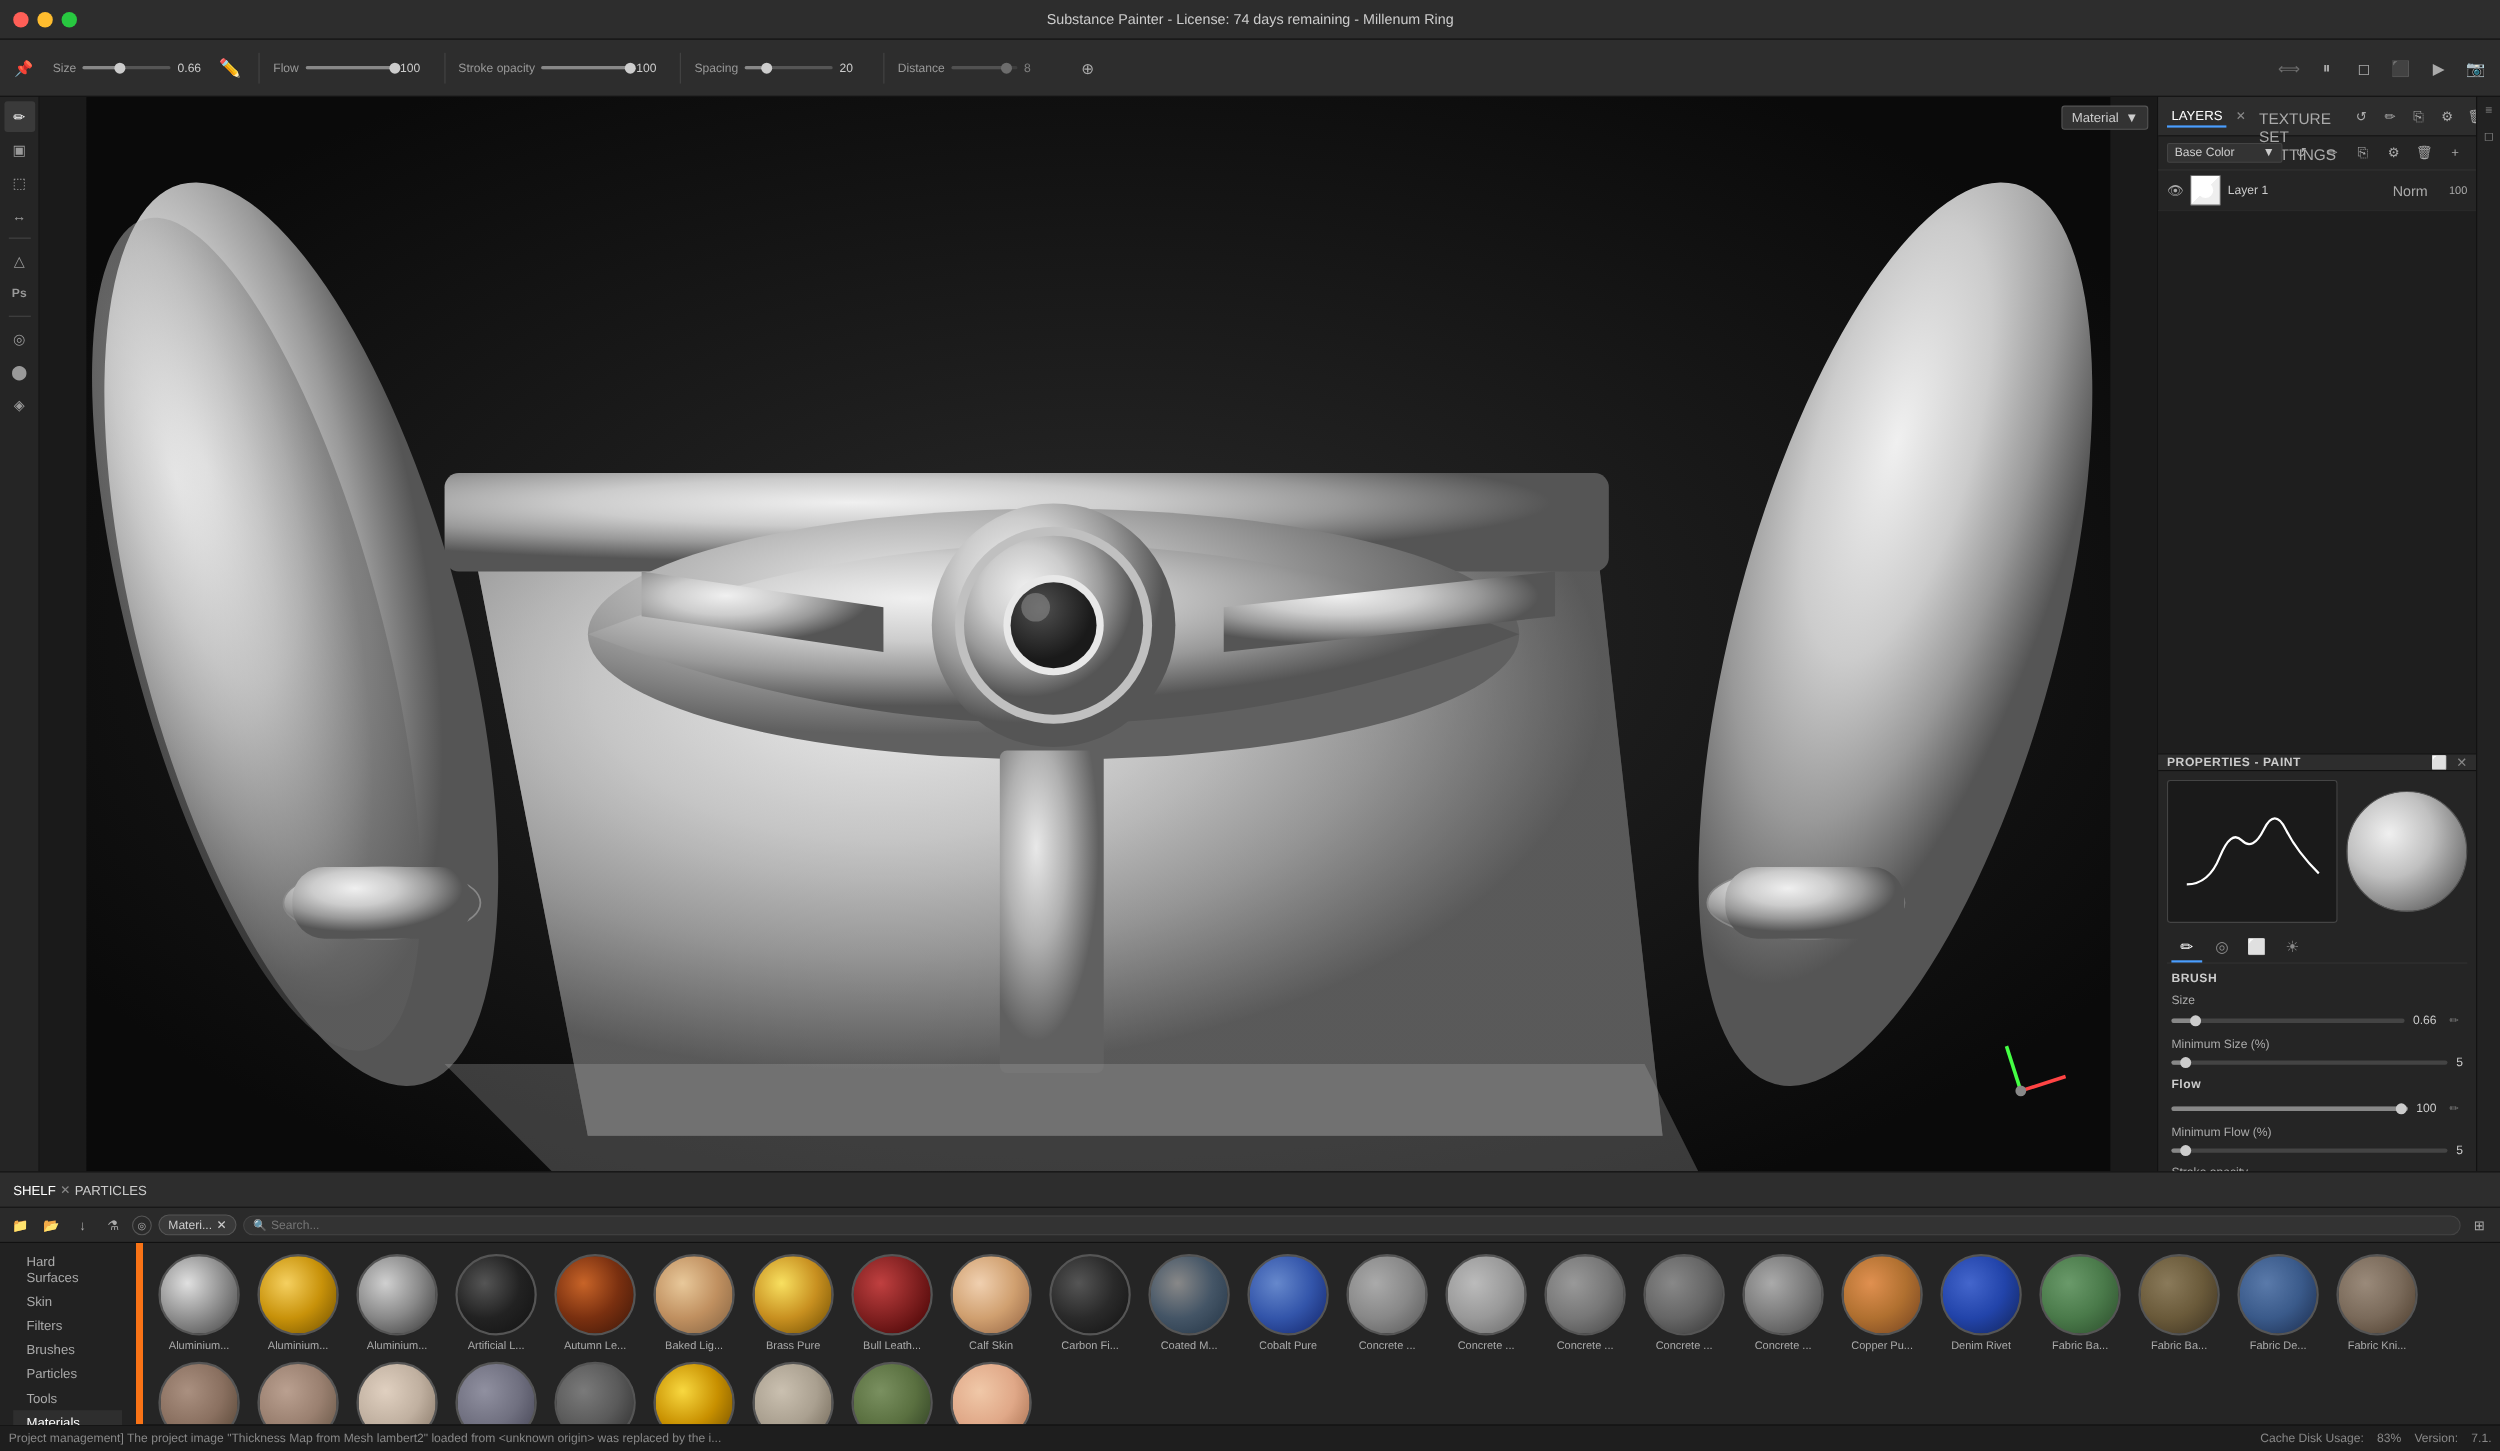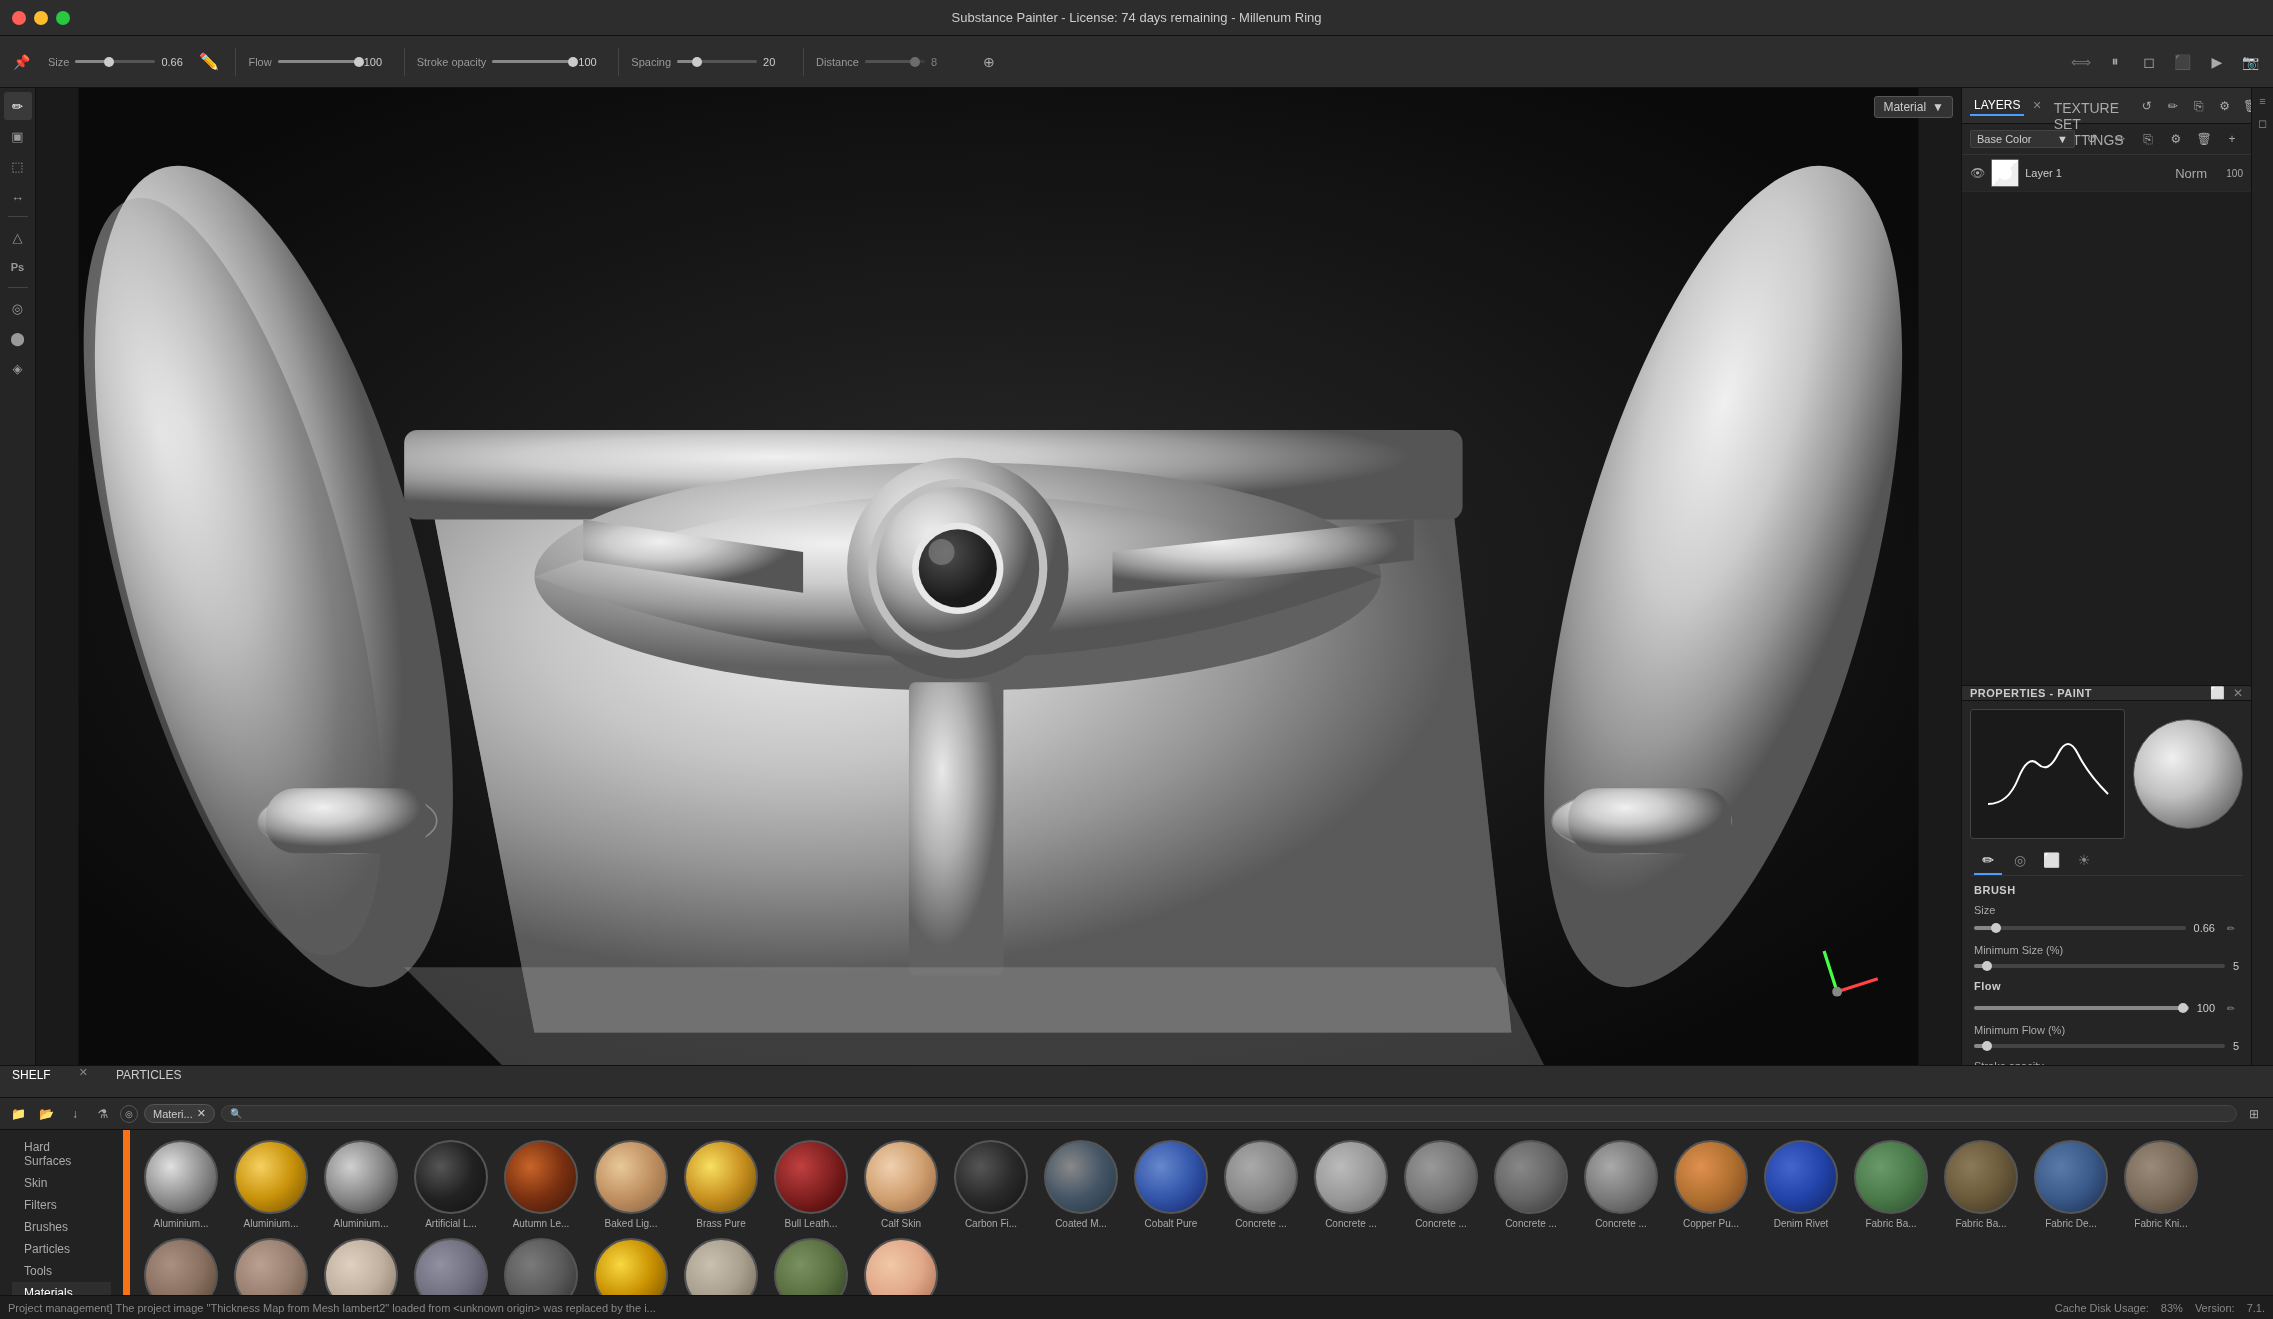--- a/index.html
+++ b/index.html
@@ -395,23 +395,23 @@
       background: #252525;
       border-top: 1px solid #111;
       display: flex;
       flex-direction: column;
       flex-shrink: 0;
     }
     .shelf-header {
       height: 32px;
       background: #2d2d2d;
       display: flex;
-      align-items: flex-start;
+      align-items: center;
       padding: 0 8px;
-      gap: 24px;
+      gap: 0;
       border-bottom: 1px solid #111;
     }
     .shelf-tab {
       color: #ccc;
       font-size: 12px;
       font-weight: 500;
       cursor: pointer;
       padding: 2px 4px;
     }
     .shelf-tab.active { color: #fff; }
@@ -955,20 +955,21 @@
     <div class="shelf-tool-btn">⚗</div>
     <div class="shelf-filter-btn" style="border:1px solid #555; width:18px; height:18px; font-size:9px; color:#aaa; display:flex; align-items:center; justify-content:center;">◎</div>
 
     <div class="shelf-category-tag">
       <span>Materi...</span>
       <span>✕</span>
     </div>
 
     <div class="shelf-search">
       <span style="color:#888; font-size:10px;">🔍</span>
+      <input type="text" placeholder="Search..." style="">
     </div>
 
     <div class="shelf-grid-btn">⊞</div>
   </div>
 
   <div class="shelf-split">
 
     <div class="shelf-sidebar">
       <div class="shelf-cat-item">Hard Surfaces</div>
       <div class="shelf-cat-item">Skin</div>

